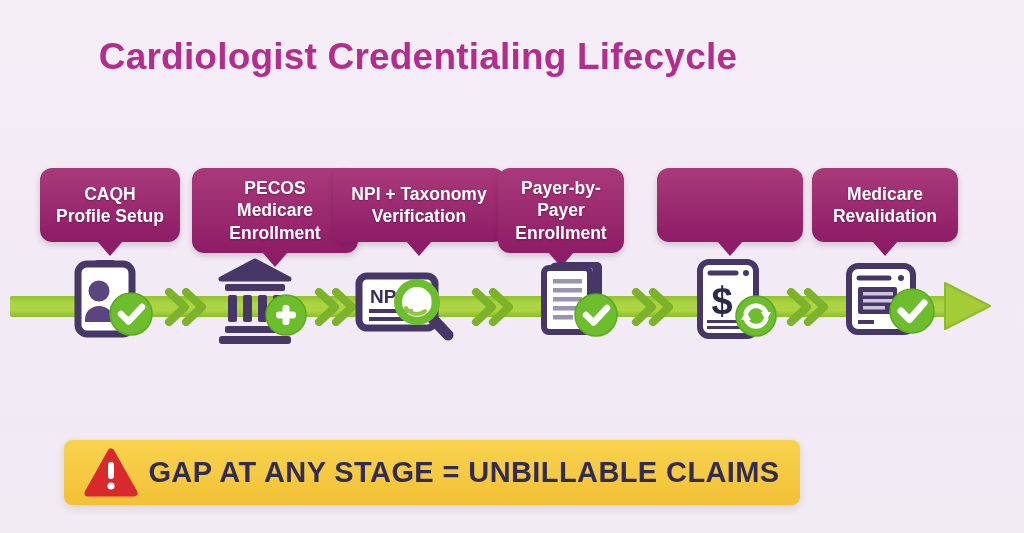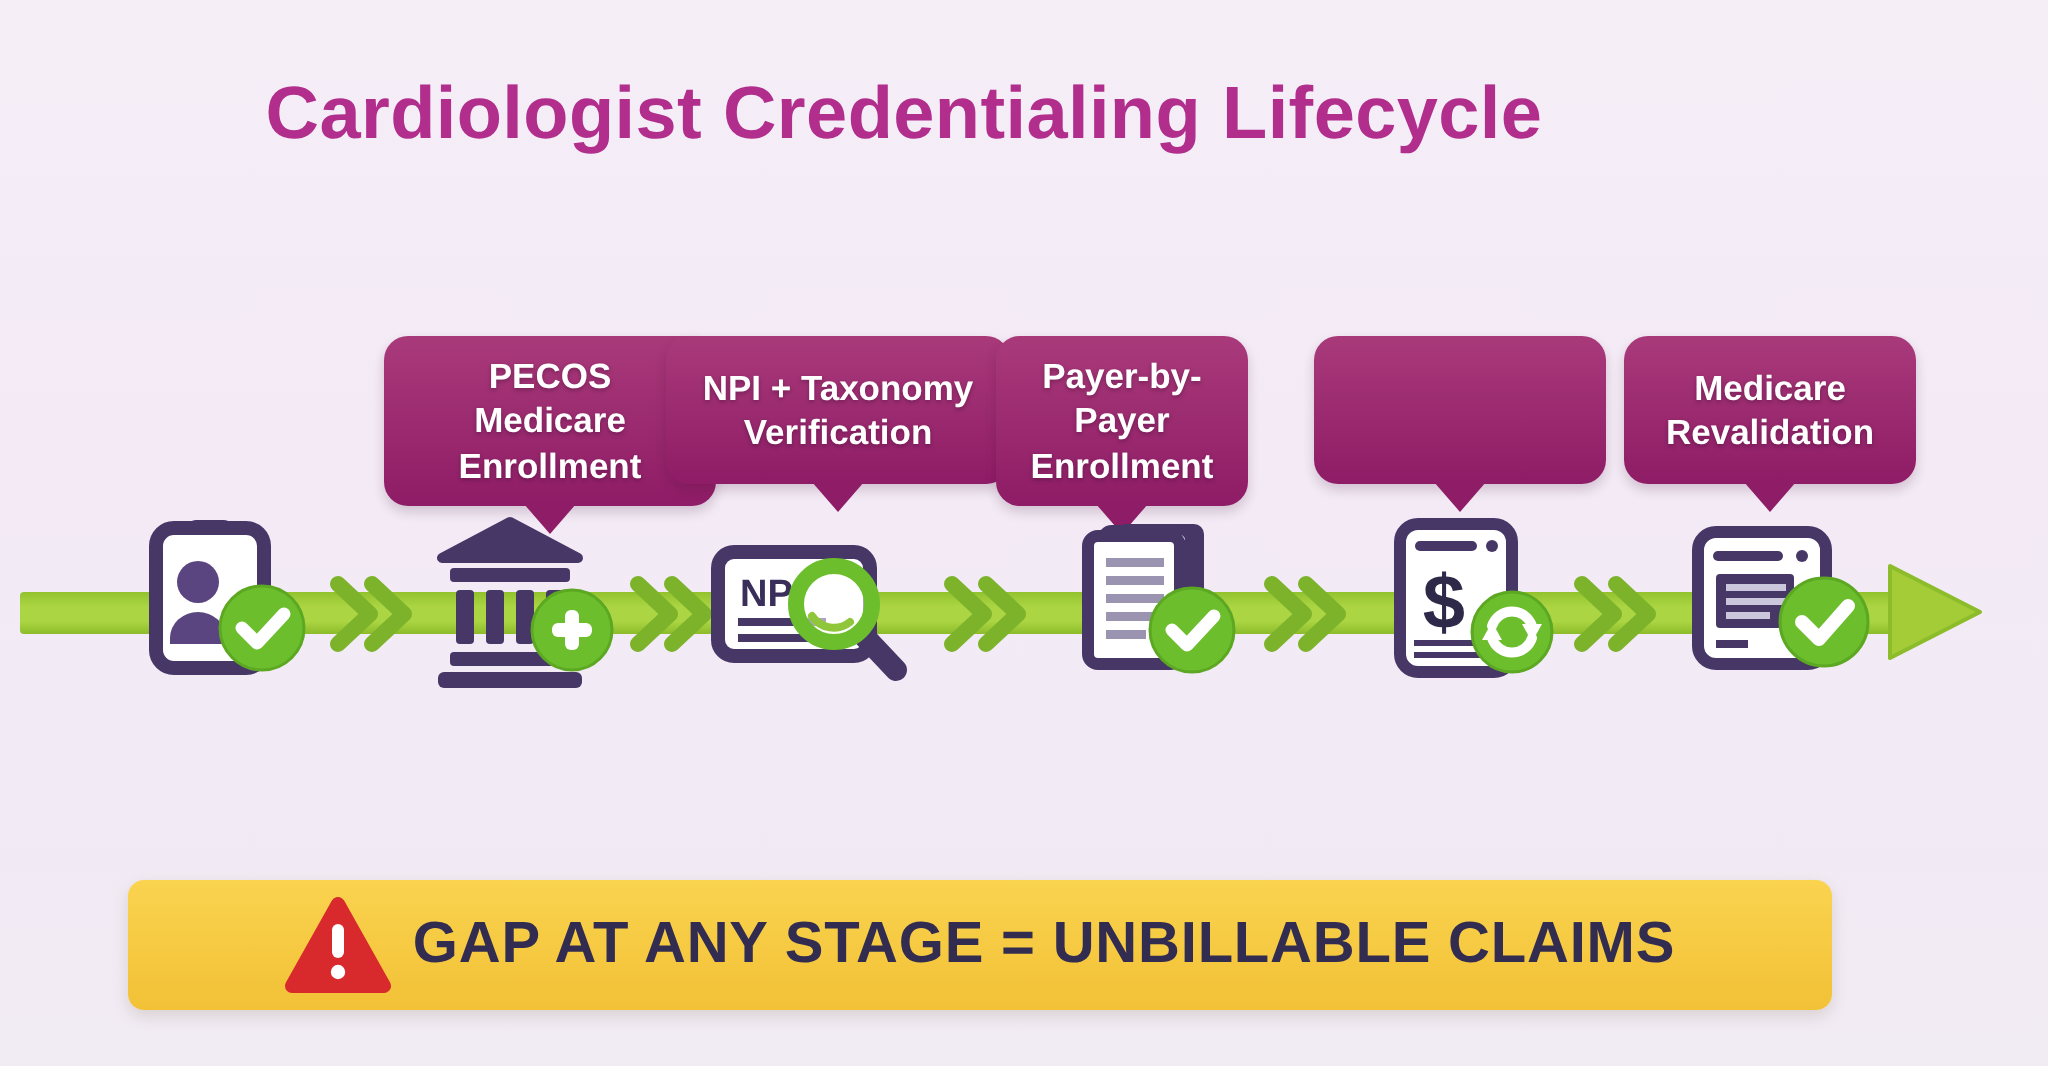--- a/index.html
+++ b/index.html
@@ -3,21 +3,21 @@
 <meta charset="utf-8">
 <style>
   html,body{margin:0;padding:0;background:#e9e3ec;}
   .stage-canvas{
     position:relative;width:1024px;height:533px;overflow:hidden;
     background:linear-gradient(180deg,#f5eef7 0%,#f3eaf5 40%,#f1ebf4 100%);
     font-family:"Liberation Sans", sans-serif;
   }
   .page-title{
     position:absolute;top:36px;left:0;width:836px;text-align:center;
-    font-size:37px;font-weight:700;color:#b12e8d;letter-spacing:0.2px;padding-left:34px;
+    font-size:37px;font-weight:700;color:#b12e8d;letter-spacing:0.2px;
   }
   
   .bubble{
     position:absolute;top:168px;box-sizing:border-box;min-height:74px;
     display:flex;align-items:center;justify-content:center;padding:9px 6px;
     background:linear-gradient(180deg,#a93a7a 0%,#8e1c66 100%);
     border-radius:12px;box-shadow:0 3px 6px rgba(60,10,50,.18);
   }
   .bubble-label{
     color:#fff;font-weight:700;font-size:17.5px;line-height:1.28;
@@ -42,34 +42,39 @@
   .band-arrowhead{position:absolute;left:944px;top:282px;}
   .chev{position:absolute;top:288px;}
   .c1{left:164px}.c2{left:314px}.c3{left:471px}.c4{left:631px}.c5{left:786px}
   
   .sicon{position:absolute;top:258px;}
   .i1{left:60px}.i2{left:211px}.i3{left:355px}.i4{left:524px}.i5{left:680px}.i6{left:835px}
   .npi-text{font-family:"Liberation Sans",sans-serif;font-weight:700;font-size:19px;fill:#3a2f5b;}
   .dollar-text{font-family:"Liberation Sans",sans-serif;font-weight:700;font-size:38px;fill:#2e2949;}
   
   .banner{
-    position:absolute;left:64px;top:440px;width:852px;height:65px;border-radius:8px;
+    position:absolute;left:64px;top:440px;width:736px;height:65px;border-radius:8px;
     background:linear-gradient(180deg,#fad34f 0%,#f2c136 100%);
     display:flex;align-items:center;justify-content:center;gap:10px;
     box-shadow:0 3px 8px rgba(80,60,0,.15);
   }
   .banner-text{font-size:29px;font-weight:700;color:#322d50;letter-spacing:0.4px;}
 </style>
 </head>
 <body>
 
 <div class="stage-canvas">
 
   <div class="page-title">Cardiologist Credentialing Lifecycle</div>
 
+  <div class="bubble b1">
+    <span class="bubble-label">CAQH
+Profile Setup</span>
+    <div class="tail"></div>
+  </div>
   <div class="bubble b2">
     <span class="bubble-label">PECOS
 Medicare
 Enrollment</span>
     <div class="tail"></div>
   </div>
   <div class="bubble b3">
     <span class="bubble-label">NPI + Taxonomy
 Verification</span>
     <div class="tail"></div>

